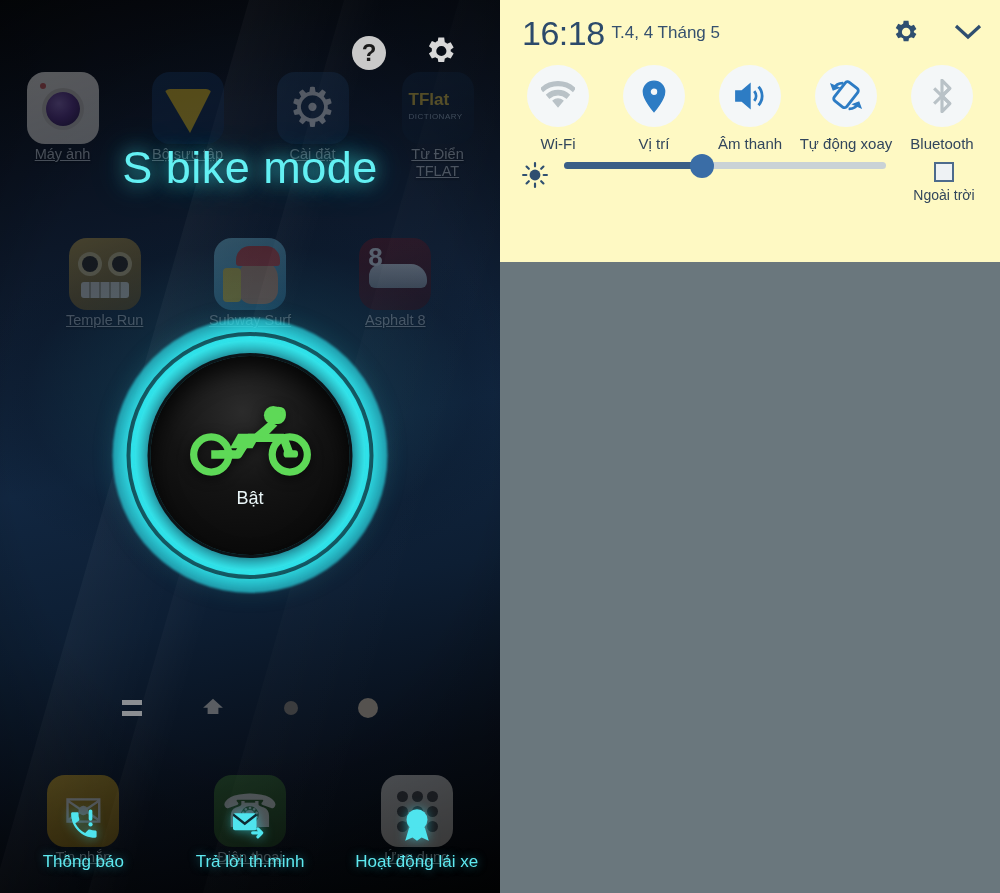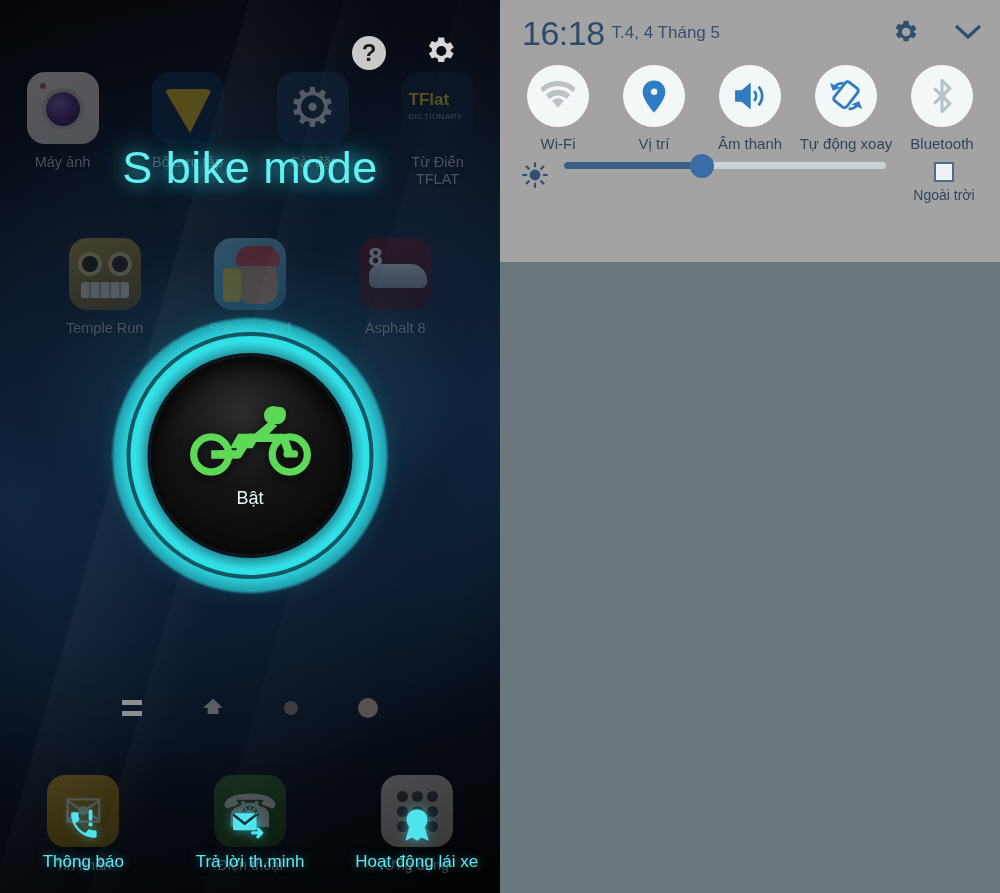--- a/index.html
+++ b/index.html
@@ -28,21 +28,21 @@
   .qmark {
     width:34px;height:34px;border-radius:50%;background:#c9c9c9;color:#1a1a1a;
     font-size:24px;font-weight:bold;display:flex;align-items:center;justify-content:center;line-height:1;
   }
   .gear-top svg { width:36px; height:36px; fill:#d8d8d8; }
 
   
   .appgrid { position:absolute; left:0; right:0; display:flex; }
   .appcell { flex:1; display:flex; flex-direction:column; align-items:center; }
   .appicon { width:72px; height:72px; border-radius:18px; position:relative; overflow:hidden; }
-  .applabel { margin-top:10px; font-size:14.5px; color:#bfc6cc; text-shadow:0 1px 2px #000; white-space:nowrap;}
+  .applabel { margin-top:2px; font-size:14.5px; color:#bfc6cc; text-shadow:0 1px 2px #000; white-space:nowrap;text-decoration:underline;}
   .dim { opacity:.34; }
   .dim2 { opacity:.30; }
 
   .ic-camera { background:linear-gradient(160deg,#f3f1ee,#d9d4cd); }
   .ic-camera:after{content:"";position:absolute;left:50%;top:52%;transform:translate(-50%,-50%);width:34px;height:34px;border-radius:50%;
     background:radial-gradient(circle at 38% 34%, #8f6bbf 0%, #5a2f86 48%, #23103a 100%);box-shadow:0 0 0 4px #cfc9c2;}
   .ic-camera:before{content:"";position:absolute;left:13px;top:11px;width:6px;height:6px;border-radius:50%;background:#d05a5a;}
   .ic-gallery { background:linear-gradient(160deg,#123055,#0d2140); }
   .ic-gallery:after{content:"";position:absolute;left:50%;top:54%;transform:translate(-50%,-50%);width:0;height:0;
     border-left:26px solid transparent;border-right:22px solid transparent;border-top:44px solid #e8c11c;border-radius:6px;}
@@ -109,21 +109,21 @@
 
   .dock { position:absolute; left:0; right:0; top:775px; display:flex; z-index:5;}
   .ov-label { position:absolute; left:0; right:0; top:852px; display:flex; z-index:7;}
   .ov-cell { flex:1; text-align:center; font-size:17px; color:#5ee9f0; text-shadow:0 0 10px rgba(60,230,245,.5);}
   .ov-icons { position:absolute; left:0; right:0; top:808px; display:flex; z-index:7;}
   .ov-ic { flex:1; display:flex; justify-content:center; }
   .ov-ic svg { width:34px; height:34px; fill:#4fe4ee; filter:drop-shadow(0 0 6px rgba(60,230,245,.6)); }
 
   
   #right { position:relative; width:500px; height:893px; overflow:hidden; background:#6a777d; }
-  .qs { position:absolute; left:0; right:0; top:0; height:262px; background:#a3a3a3; }
+  .qs { position:absolute; left:0; right:0; top:0; height:262px; background:#fef9c3; }
   .qs-top { display:flex; align-items:center; padding:14px 16px 0 22px; }
   .clock { font-size:34px; color:#2c4a6b; font-weight:normal; letter-spacing:-.5px; }
   .qs-date { font-size:17px; color:#35506e; margin-left:7px; padding-bottom:2px; }
   .qs-spacer { flex:1; }
   .qs-gear svg { width:30px; height:30px; fill:#2f4f70; }
   .qs-chev { margin-left:32px; }
   .qs-chev svg { width:32px; height:22px; stroke:#2f4f70; stroke-width:3.2; fill:none; }
 
   .tiles { display:flex; margin-top:12px; padding:0 10px; }
   .tile { flex:1; display:flex; flex-direction:column; align-items:center; }

